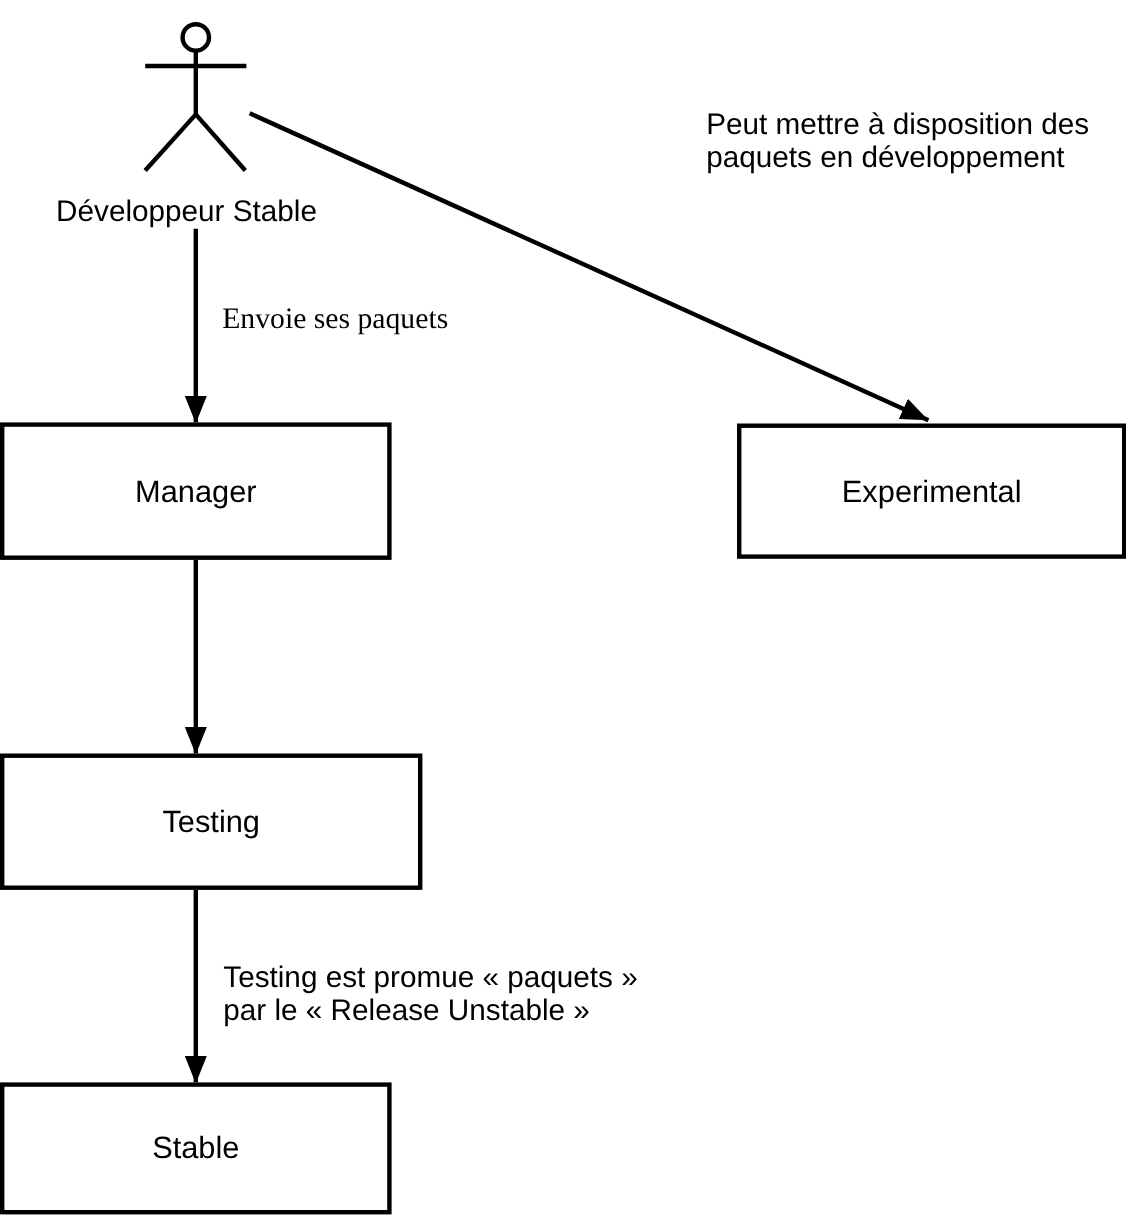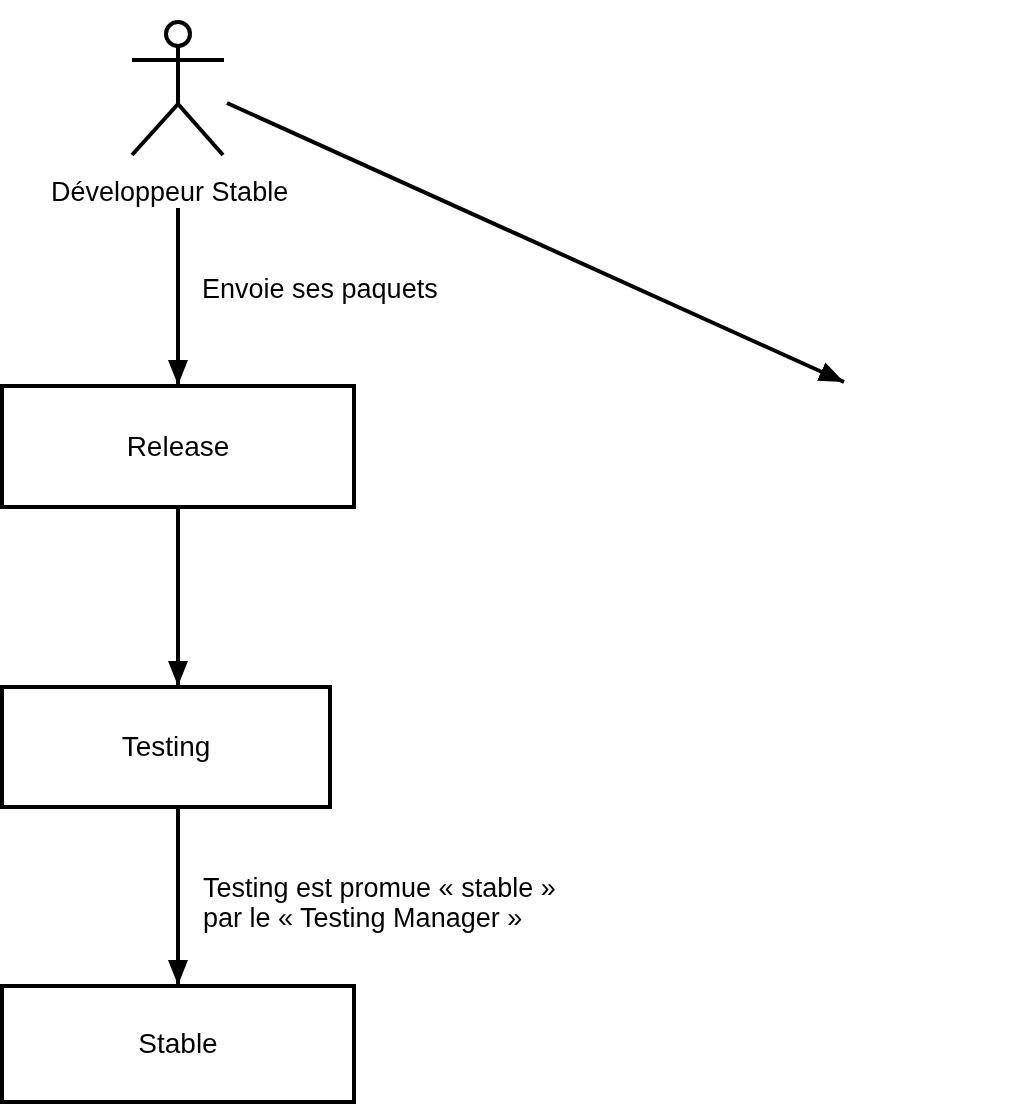--- a/index.html
+++ b/index.html
@@ -34,31 +34,31 @@
     background: #ffffff;
     border: 4px solid #000000;
     display: flex;
     align-items: center;
     justify-content: center;
     font-size: 28px;
     white-space: nowrap;
   }
   .node-unstable     { left: 0px;   top: 384px; width: 356px; height: 125px; }
   .node-experimental { left: 670px; top: 385px; width: 354px; height: 123px; }
-  .node-testing      { left: 0px;   top: 685px; width: 332px; height: 124px; align-items: center; }
+  .node-testing      { left: 0px;   top: 685px; width: 384px; height: 124px; align-items: center; }
   .node-stable       { left: 0px;   top: 984px; width: 356px; height: 120px; justify-content: center; }
   .edge-label {
     position: absolute;
     font-size: 27px;
     line-height: 30px;
     white-space: nowrap;
   }
   .actor-label      { left: 51px;  top: 177px; }
   .label-experimental { left: 642px; top: 98px;  }
-  .label-unstable   { left: 202px; top: 274px; }
+  .label-unstable   { left: 202px; top: 274px; font-family: Liberation Serif, serif; }
   .label-testing    { left: 203px; top: 573px; }
   .label-stable     { left: 203px; top: 873px; }
 </style>
 </head>
 <body>
 
 <div class="canvas">
 
   <svg class="layer" viewBox="0 0 1024 1110" xmlns="http://www.w3.org/2000/svg">
     <defs>
@@ -79,36 +79,43 @@
     <line x1="227" y1="103" x2="844" y2="382" marker-end="url(#arrow)"></line>
     <line x1="178" y1="509" x2="178" y2="686" marker-end="url(#arrow)"></line>
     <line x1="178" y1="809" x2="178" y2="985" marker-end="url(#arrow)"></line>
   </svg>
 
   <div class="edge-label actor-label">
     <div>Développeur Stable</div>
   </div>
 
   <div class="node node-unstable">
-    <span>Release</span>
+    <span>Manager</span>
   </div>
 
+  <div class="node node-experimental">
+    <span>Experimental</span>
+  </div>
 
   <div class="node node-testing">
     <span>Testing</span>
   </div>
 
   <div class="node node-stable">
     <span>Stable</span>
   </div>
 
+  <div class="edge-label label-experimental">
+    <div>Peut mettre à disposition des</div>
+    <div>paquets en développement</div>
+  </div>
 
   <div class="edge-label label-unstable">
     <div>Envoie ses paquets</div>
   </div>
 
 
   <div class="edge-label label-stable">
-    <div>Testing est promue « stable »</div>
-    <div>par le « Testing Manager »</div>
+    <div>Testing est promue « paquets »</div>
+    <div>par le « Release Unstable »</div>
   </div>
 
 </div>
 
 </body></html>

